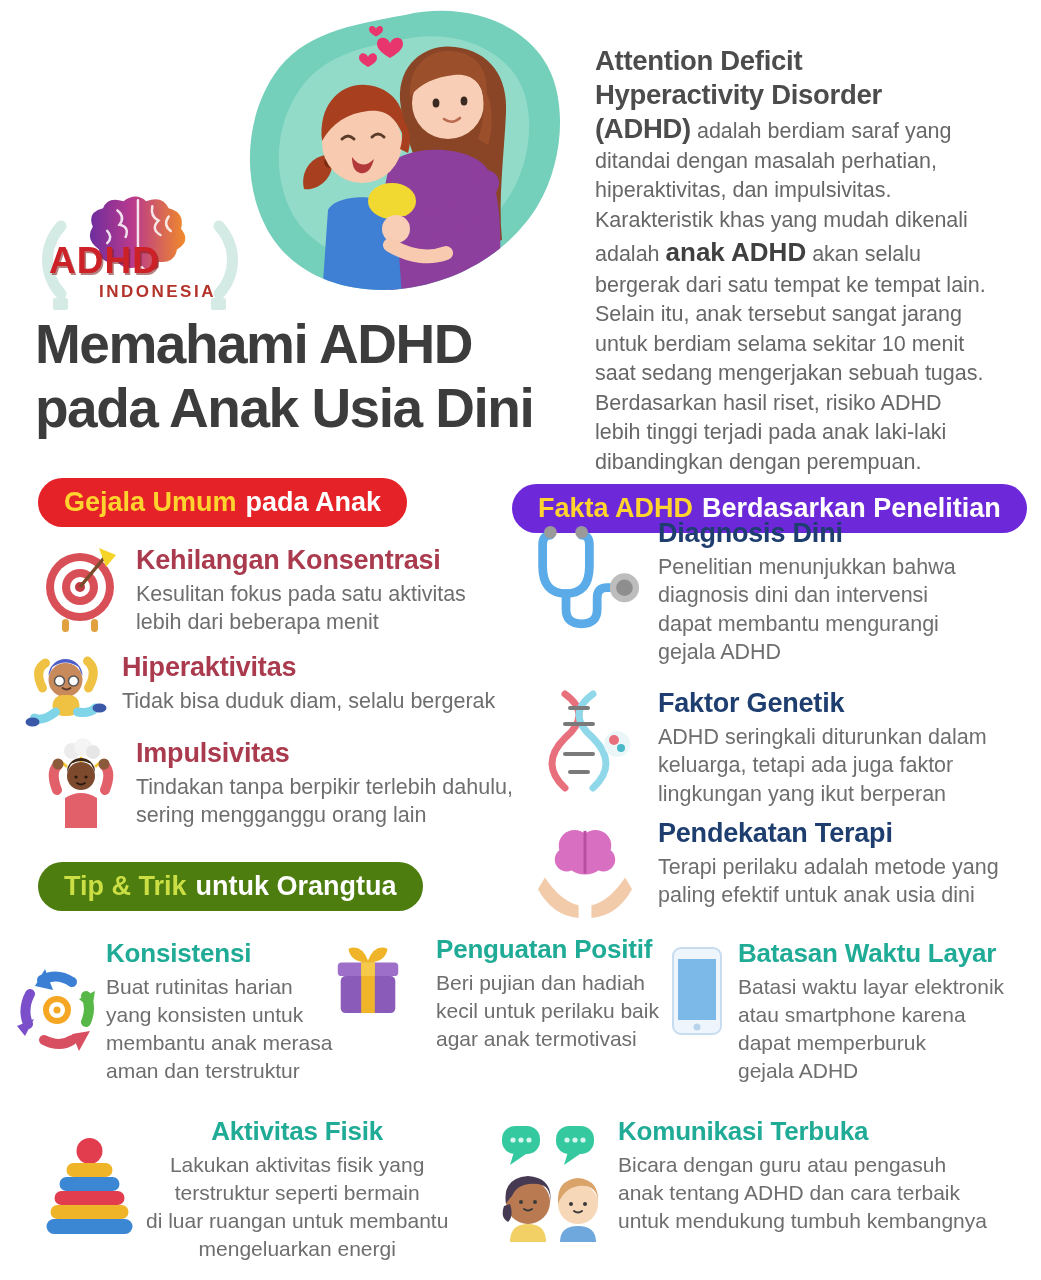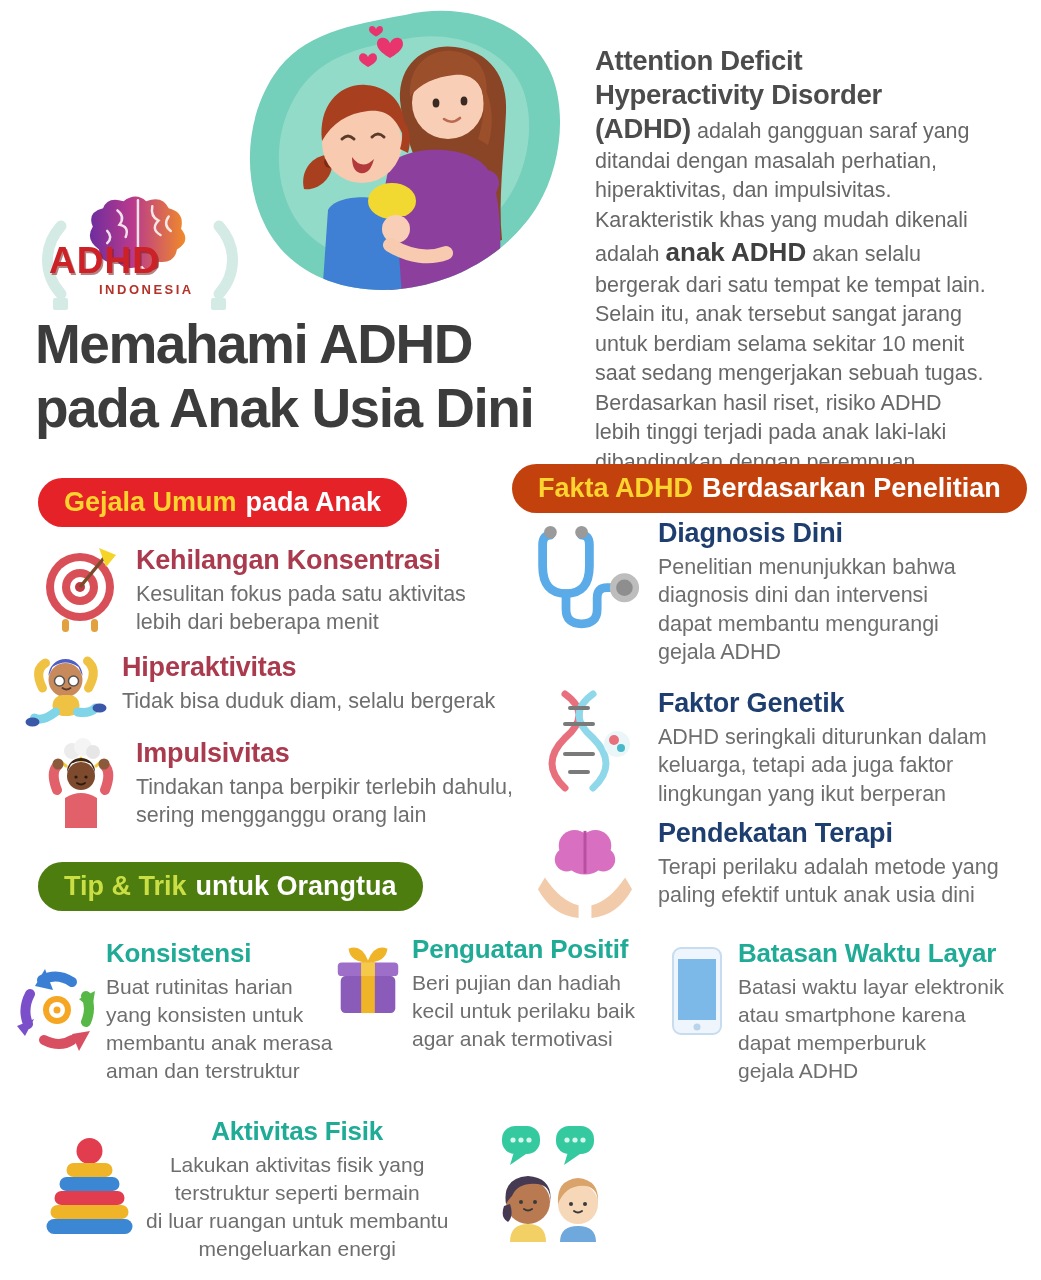--- a/index.html
+++ b/index.html
@@ -18,21 +18,21 @@
   .logo{left:35px;top:194px;width:210px;height:122px;}
   .logo-arcs{position:absolute;left:0;top:26px;width:210px;height:96px;}
   .logo-brain{position:absolute;left:42px;top:0;width:126px;height:80px;}
   .logo-brand{
     position:absolute;left:14px;top:46px;width:150px;
     font-size:37px;font-weight:800;color:#cc2127;letter-spacing:1px;
     text-shadow:1.5px 1.5px 0 rgba(122,26,26,.55);
   }
   .logo-region{
     position:absolute;left:64px;top:88px;
-    font-size:13px;font-weight:700;color:#b3322a;letter-spacing:2.5px;
+    font-size:17px;font-weight:700;color:#b3322a;letter-spacing:2.5px;
   }
 
   
   .hero{left:240px;top:5px;width:330px;height:295px;}
 
   
   .intro{
     left:595px;top:22px;width:445px;
     white-space:pre-line;
     font-size:21.5px;line-height:1.37;color:#676767;font-weight:500;
@@ -50,21 +50,21 @@
 
   
   .badge{
     display:inline-flex;align-items:center;gap:9px;
     padding:9px 26px;border-radius:30px;
     font-size:27px;font-weight:800;white-space:nowrap;
   }
   .badge .hl{color:#ffd42e;}
   .badge .rest{color:#ffffff;}
   .badge-red{left:38px;top:478px;background:#e52228;}
-  .badge-blue{left:512px;top:464px;background:#c2410c;}
+  .badge-blue{left:512px;top:484px;background:#6d28d9;}
   .badge-teal{left:38px;top:862px;background:#4d7c0f;}
   .badge-teal .hl{color:#cbdf45;}
 
   
   .item{display:flex;align-items:flex-start;}
   .icon-box{flex:none;display:flex;justify-content:center;}
   .txt h3{margin:0 0 4px 0;font-size:27px;font-weight:800;letter-spacing:-.2px;}
   .txt p{margin:0;white-space:pre-line;font-size:21.5px;line-height:1.32;color:#6e6e6e;font-weight:500;}
 
   
@@ -78,21 +78,21 @@
   .fact .txt h3{color:#1d3e6f;}
   .fact-1{left:520px;top:518px;}
   .fact-2{left:520px;top:688px;}
   .fact-3{left:520px;top:818px;}
   .fact .icon-box{width:130px;margin-right:8px;}
 
   
   .tip .txt h3{color:#1fab96;font-size:26px;}
   .tip .txt p{font-size:21px;line-height:1.33;}
   .tip-1{left:10px;top:938px;}
-  .tip-2{left:328px;top:934px;}
+  .tip-2{left:328px;top:934px;gap:24px;}
   .tip-3{left:668px;top:938px;}
   .tip-4{left:40px;top:1116px;text-align:center;}
   .tip-5{left:496px;top:1116px;}
   .tip-1 .icon-box{width:94px;margin:26px 2px 0 0;}
   .tip-2 .icon-box{width:80px;margin:2px 4px 0 0;}
   .tip-3 .icon-box{width:58px;margin:8px 12px 0 0;}
   .tip-4 .icon-box{width:100px;margin:18px 6px 0 0;}
   .tip-5 .icon-box{width:114px;margin:6px 8px 0 0;}
 </style>
 </head>
@@ -161,21 +161,21 @@
       <path d="M88 205 C96 188 148 188 156 205 L162 292 L82 292 Z" fill="#3f7fd4"></path>
       <ellipse cx="152" cy="196" rx="24" ry="18" fill="#f2d931"></ellipse>
       <path d="M246 178 C236 208 200 226 160 224" stroke="#8d3f9e" stroke-width="26" fill="none" stroke-linecap="round"></path>
       <circle cx="156" cy="224" r="14" fill="#f8cfb6"></circle>
       <path d="M150 240 C170 252 190 254 206 248" stroke="#f8cab0" stroke-width="14" fill="none" stroke-linecap="round"></path>
     </g>
   </svg>
 
   <p class="abs intro"><span class="intro-h">Attention Deficit
 Hyperactivity Disorder
-(ADHD)</span><span> adalah gangguan saraf yang
+(ADHD)</span><span> adalah berdiam saraf yang
 ditandai dengan masalah perhatian,
 hiperaktivitas, dan impulsivitas.
 Karakteristik khas yang mudah dikenali
 adalah </span><span class="intro-em">anak ADHD</span><span> akan selalu
 bergerak dari satu tempat ke tempat lain.
 Selain itu, anak tersebut sangat jarang
 untuk berdiam selama sekitar 10 menit
 saat sedang mengerjakan sebuah tugas.
 Berdasarkan hasil riset, risiko ADHD
 lebih tinggi terjadi pada anak laki-laki
@@ -448,15 +448,21 @@
             <circle cx="37" cy="80" r="2"></circle>
           <circle cx="73" cy="82" r="2"></circle>
             <circle cx="87" cy="82" r="2"></circle>
         </g>
         <g stroke="#3a3a3a" stroke-width="2" fill="none" stroke-linecap="round">
           <path d="M26 87 q4 3 8 0"></path>
           <path d="M76 89 q4 3 8 0"></path>
         </g>
       </svg>
     </span>
+    <div class="txt">
+      <h3>Komunikasi Terbuka</h3>
+      <p>Bicara dengan guru atau pengasuh
+anak tentang ADHD dan cara terbaik
+untuk mendukung tumbuh kembangnya</p>
+    </div>
   </div>
 
 </div>
 
 </body></html>

